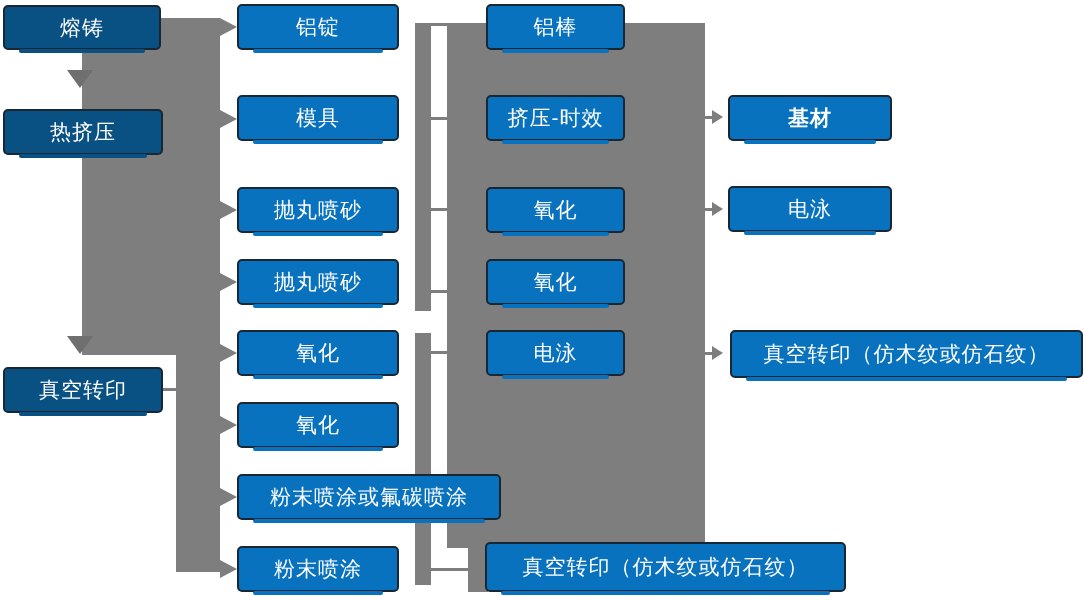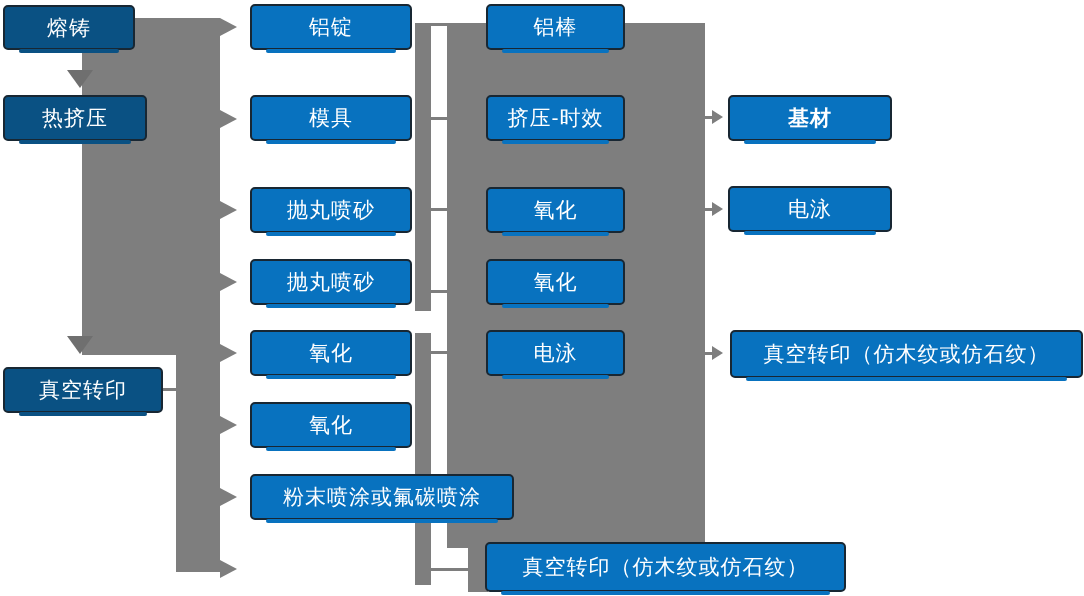--- a/index.html
+++ b/index.html
@@ -14,25 +14,25 @@
     border:2px solid var(--border,#182733);border-radius:5px;
     font-size:21px;letter-spacing:1px;white-space:nowrap;z-index:2;
   }
   .bx::after{ 
     content:"";position:absolute;left:14px;right:14px;bottom:-5px;height:4px;
     background:var(--blue,#0872bf);border-radius:2px;
   }
   .bx.dark{background:var(--dark,#0a5183);}
   .bx.dark::after{background:var(--dark,#0a5183);}
   
-  .c1r1{left:3px;top:5px;width:132px;height:45px;}
-  .c1r2{left:3px;top:95px;width:144px;height:46px;}
+  .c1r1{left:3px;top:5px;width:158px;height:45px;}
+  .c1r2{left:3px;top:109px;width:160px;height:46px;}
   .c1r3{left:3px;top:367px;width:160px;height:46px;}
   
-  .c2{left:250px;width:162px;height:46px;font-family:Liberation Mono, monospace;}
+  .c2{left:237px;width:162px;height:46px;font-family:Liberation Mono, monospace;}
   .c2r1{top:4px;} .c2r2{top:95px;} .c2r3{top:187px;} .c2r4{top:259px;}
   .c2r5{top:330px;} .c2r6{top:402px;} .c2r7{top:474px;width:264px;} .c2r8{top:546px;}
   
   .c3{left:486px;width:139px;height:46px;}
   .c3r1{top:4px;} .c3r2{top:95px;} .c3r3{top:187px;} .c3r4{top:259px;} .c3r5{top:330px;}
   .c3r6{left:485px;top:542px;width:361px;height:50px;}
   
   .c4r1{left:728px;top:95px;width:164px;height:46px;font-weight:bold;}
   .c4r2{left:728px;top:186px;width:164px;height:46px;}
   .c4r3{left:730px;top:330px;width:353px;height:48px;}
@@ -113,20 +113,21 @@
   <div class="bx dark c1r2">热挤压</div>
   <div class="bx dark c1r3">真空转印</div>
 
   <div class="bx c2 c2r1">铝锭</div>
   <div class="bx c2 c2r2">模具</div>
   <div class="bx c2 c2r3">抛丸喷砂</div>
   <div class="bx c2 c2r4">抛丸喷砂</div>
   <div class="bx c2 c2r5">氧化</div>
   <div class="bx c2 c2r6">氧化</div>
   <div class="bx c2 c2r7">粉末喷涂或氟碳喷涂</div>
+  <div class="bx c2 c2r8">粉末喷涂</div>
 
   <div class="bx c3 c3r1">铝棒</div>
   <div class="bx c3 c3r2">挤压-时效</div>
   <div class="bx c3 c3r3">氧化</div>
   <div class="bx c3 c3r4">氧化</div>
   <div class="bx c3 c3r5">电泳</div>
   <div class="bx c3r6">真空转印（仿木纹或仿石纹）</div>
 
   <div class="bx c4r1">基材</div>
   <div class="bx c4r2">电泳</div>

